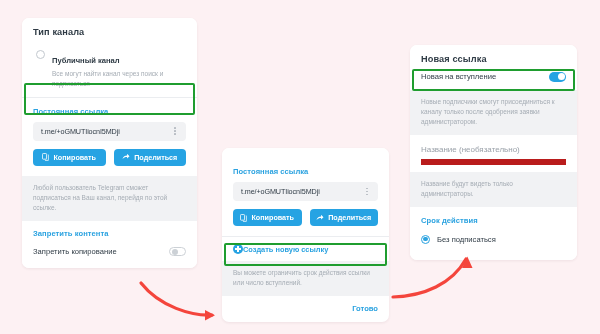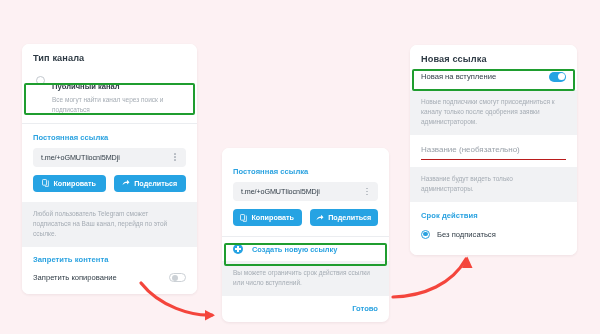--- a/index.html
+++ b/index.html
@@ -157,21 +157,21 @@
   .hl {
     position: absolute;
     border: 2px solid #1f9d2f;
     border-radius: 2px;
     box-sizing: border-box;
     pointer-events: none;
   }
 
   
   .plusrow {
-    display:flex; align-items:center; gap:9px;
+    display:flex; align-items:center; 
     padding: 7px 11px;
   }
   .plusicon {
     width: 10px; height:10px; border-radius:50%;
     background:#26a3e3; position:relative; flex:0 0 auto;
   }
   .plusicon::before, .plusicon::after {
     content:""; position:absolute; background:#fff;
   }
   .plusicon::before { left:2.3px; top:4.4px; width:5.4px; height:1.3px; }
@@ -187,31 +187,31 @@
   }
 
   .inputline {
     padding: 10px 11px 7px 11px;
   }
   .inputline .ph {
     font-size: 8px;
     color: #9aa1a9;
     display:block;
     padding-bottom: 5px;
-    border-bottom: 1px solid #b91c1c;
+    border-bottom: 6px solid #b91c1c;
   }
 
   .arrows { position:absolute; inset:0; pointer-events:none; }
 </style>
 </head>
 <body>
 
 <div class="stage">
 
-  <div class="card" style="left:22px; top:18px; width:175px;margin-top:26px;">
+  <div class="card" style="left:22px; top:18px; width:175px;">
 
     <div class="sect" style="padding-bottom:4px;">
       <div class="sect-title">Тип канала</div>
 
       <div class="radio-row" style="margin-top:8px;">
         <span class="radio"></span>
         <span>
           <span class="radio-label">Публичный канал</span>
           <div class="radio-desc">Все могут найти канал через поиск и подписаться</div>
         </span>

